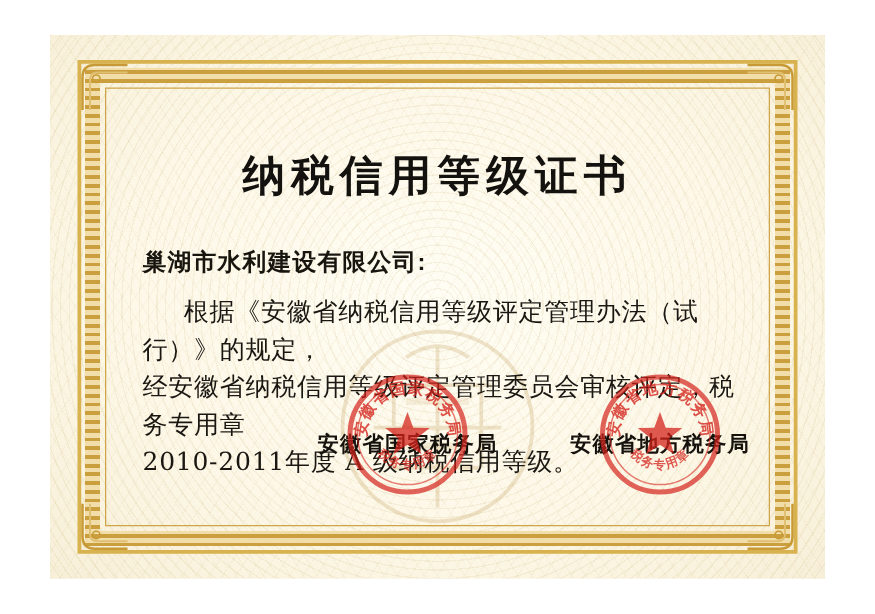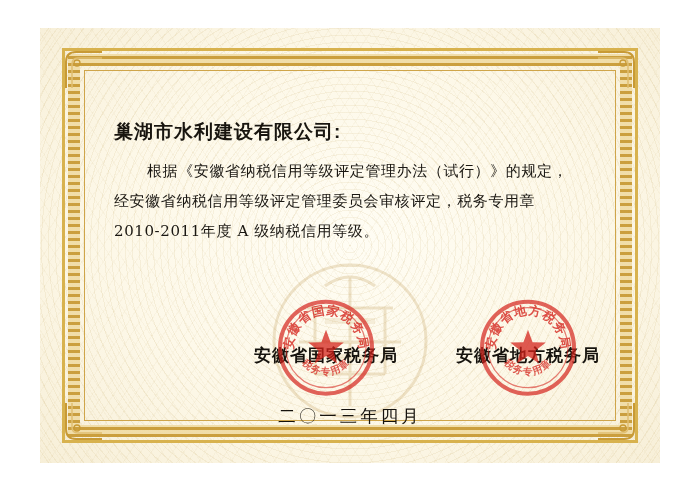--- a/index.html
+++ b/index.html
@@ -139,21 +139,21 @@
     font-weight: bold;
     letter-spacing: 1px;
     color: #18150f;
     font-family: Liberation Sans, sans-serif;
   }
 
   .body-text {
     margin-top: 11px;
     margin-left: 14px;
     margin-right: 10px;
-    font-size: 15px;
+    font-size: 20px;
     line-height: 30px;
     color: #1a1712;
     letter-spacing: 0.6px;
     font-family: "DejaVu Serif", "Liberation Serif", serif;
   }
   .body-text .indent { display: inline-block; width: 33px; }
 
   
   .signature-row {
     position: absolute;
@@ -267,20 +267,21 @@
         </g>
         <g fill="#c9a86a" opacity="0.55">
           <rect x="70" y="72" width="50" height="6"></rect>
           <rect x="70" y="108" width="50" height="6"></rect>
         </g>
       </svg>
     </div>
 
     <div class="content">
 
+      <div class="cert-title">纳税信用等级证书</div>
 
       <div class="recipient">巢湖市水利建设有限公司:</div>
 
       <div class="body-text">
         <div><span class="indent"></span><span>根据《安徽省纳税信用等级评定管理办法（试行）》的规定，</span></div>
         <div><span>经安徽省纳税信用等级评定管理委员会审核评定，税务专用章</span></div>
         <div><span>2010-2011年度 A 级纳税信用等级。</span></div>
       </div>
 
       <div class="signature-row">
@@ -318,17 +319,16 @@
               <path id="arcB2" d="M52 52 m-28,8 a30,30 0 0,0 56,0" fill="none" stroke="none"></path>
               <text fill="#d4211a" font-size="10" font-family="DejaVu Serif, serif" opacity="0.9">
                 <textPath href="#arcB2" startOffset="50%" text-anchor="middle">税务专用章</textPath>
               </text>
             </svg>
           </span>
         </div>
 
       </div>
 
-      <div class="date-line">二〇一三年四月</div>
 
     </div>
   </div>
 </div>
 
 </body></html>

